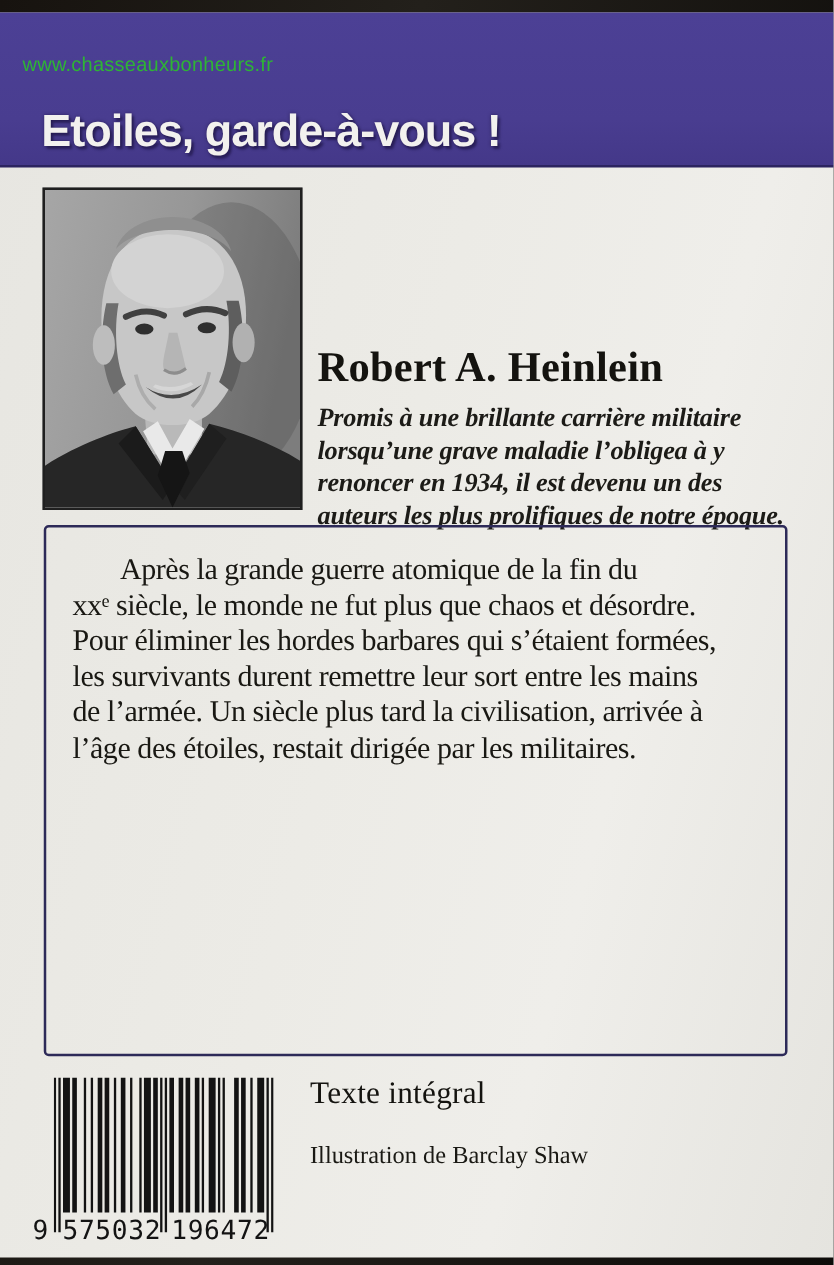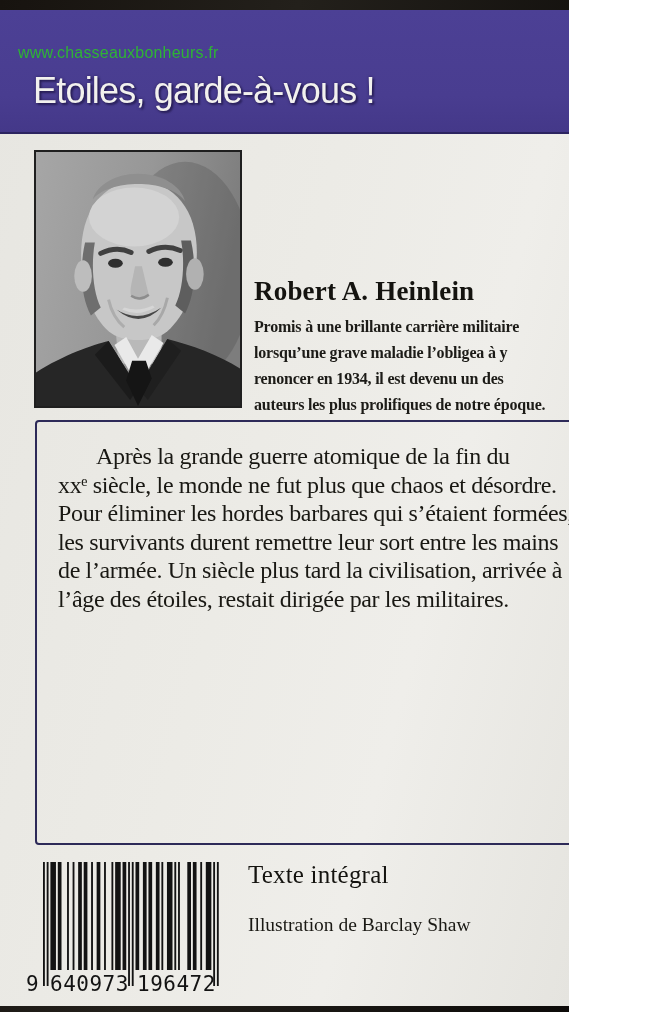--- a/index.html
+++ b/index.html
@@ -1,21 +1,21 @@
 <!DOCTYPE html>
 <html><head>
 <meta charset="utf-8">
 <style>
   * { margin: 0; padding: 0; box-sizing: border-box; }
   html, body { width: 667px; height: 1012px; }
   body { font-family: "Liberation Serif", serif; }
 
   .scene {
     position: relative;
-    width: 569px; height: 1012px;
+    width: 667px; height: 1012px;
     background: linear-gradient(100deg, #17130f, #23201b 40%, #0d0b09);
     overflow: hidden;
   }
 
   .cover {
     position: absolute;
     left: 0; right: 0; top: 10px; bottom: 6px;
     background: linear-gradient(105deg, #e7e6e1 0%, #ecebe6 45%, #efeeea 70%, #e5e4df 100%);
   }
 
@@ -24,45 +24,45 @@
     position: absolute; top: 0; left: 0; right: 0; height: 124px;
     background: linear-gradient(180deg, #4c4095 0%, #493d90 70%, #443889 100%);
     border-bottom: 2px solid #2c2460;
   }
   .watermark {
     position: absolute; left: 18px; top: 34px;
     font-family: "Liberation Sans", sans-serif;
     font-size: 16px; color: #2eb435; letter-spacing: 0.2px;
   }
   .title {
-    position: absolute; left: 33px; top: 60px;
+    position: absolute; left: 33px; top: 74px;
     font-family: "Liberation Sans", sans-serif;
-    font-weight: 400; font-size: 36px; letter-spacing: -0.8px;
+    font-weight: 700; font-size: 36px; letter-spacing: -0.8px;
     color: #f2f1ee;
     text-shadow: 0 0 3px rgba(25,15,55,0.55), 2px 2px 2px rgba(10,5,35,0.45);
     white-space: nowrap;
   }
 
   
   .photo {
     position: absolute; left: 34px; top: 140px;
     width: 208px; height: 258px;
     border: 2px solid #1f1f1f;
     background: #9a9a9a;
   }
   .photo svg { display: block; width: 100%; height: 100%; }
 
   
   .author { position: absolute; left: 254px; top: 266px; width: 405px; }
   .author-name {
-    font-weight: 700; font-size: 27px; color: #14130f;
+    font-weight: 700; font-size: 34px; color: #14130f;
     letter-spacing: 0.2px; margin-bottom: 7px;
   }
   .author-bio {
-    font-weight: 700; font-size: 16px;
+    font-style: italic; font-weight: 700; font-size: 21px;
     line-height: 26px; letter-spacing: -0.2px;
     color: #1c1b17; white-space: nowrap;
   }
 
   
   .synopsis {
     position: absolute; left: 35px; top: 410px;
     width: 595px; height: 425px;
     border: 2px solid #2d2a58; border-radius: 4px;
     padding: 20px 10px 0 21px;
@@ -192,21 +192,21 @@
           <rect x="131.35" y="0" width="1.85" height="108" fill="#131313"></rect>
           <rect x="135.05" y="0" width="1.85" height="108" fill="#131313"></rect>
           <rect x="144.30" y="0" width="3.70" height="108" fill="#131313"></rect>
           <rect x="149.85" y="0" width="3.70" height="108" fill="#131313"></rect>
           <rect x="157.25" y="0" width="1.85" height="108" fill="#131313"></rect>
           <rect x="162.80" y="0" width="5.55" height="108" fill="#131313"></rect>
           <rect x="170.20" y="0" width="1.85" height="124" fill="#131313"></rect>
           <rect x="173.90" y="0" width="1.85" height="124" fill="#131313"></rect>
         </svg>
       <span class="bc-digit bc-first">9</span>
-      <span class="bc-digit bc-left">640973</span>
+      <span class="bc-digit bc-left">575032</span>
       <span class="bc-digit bc-right">196472</span>
     </div>
 
     <div class="credit">Illustration de Barclay Shaw</div>
 
 
   </div>
 </div>
 
 </body></html>

